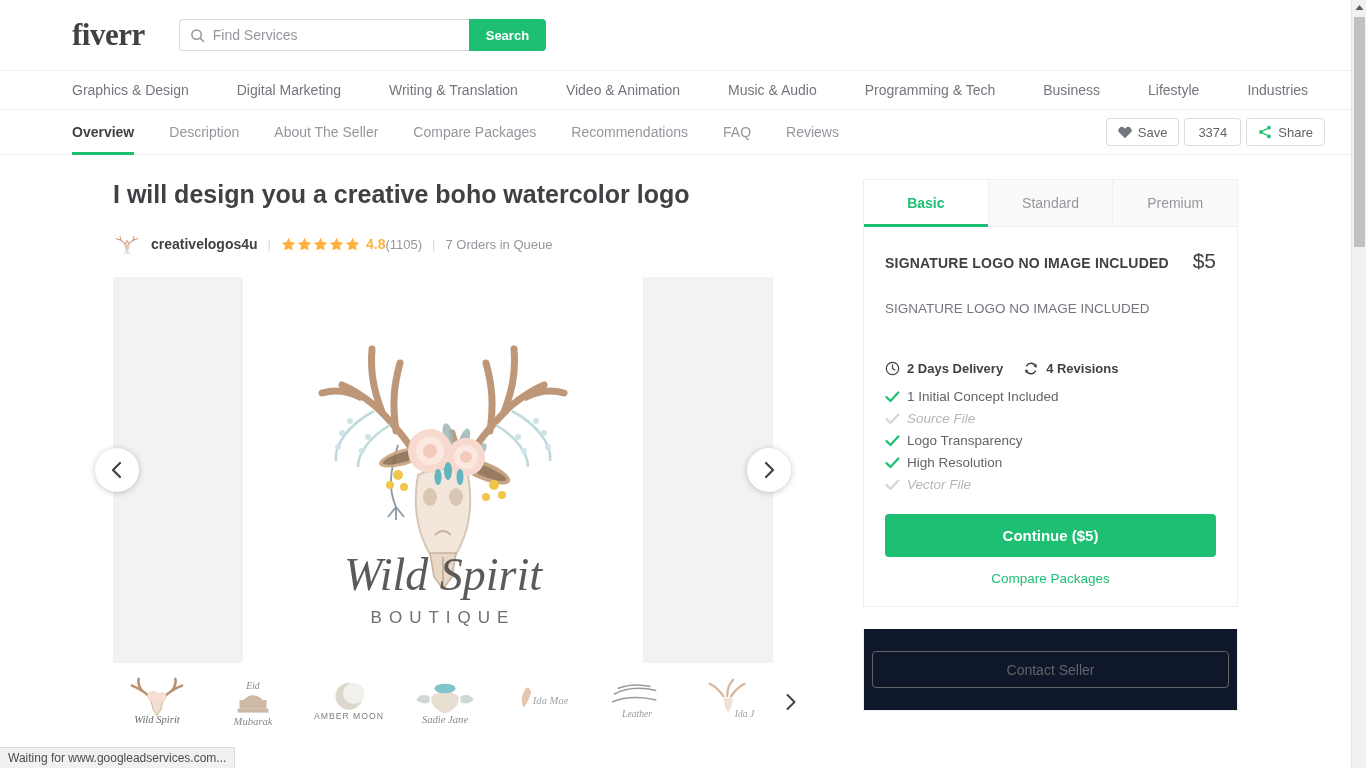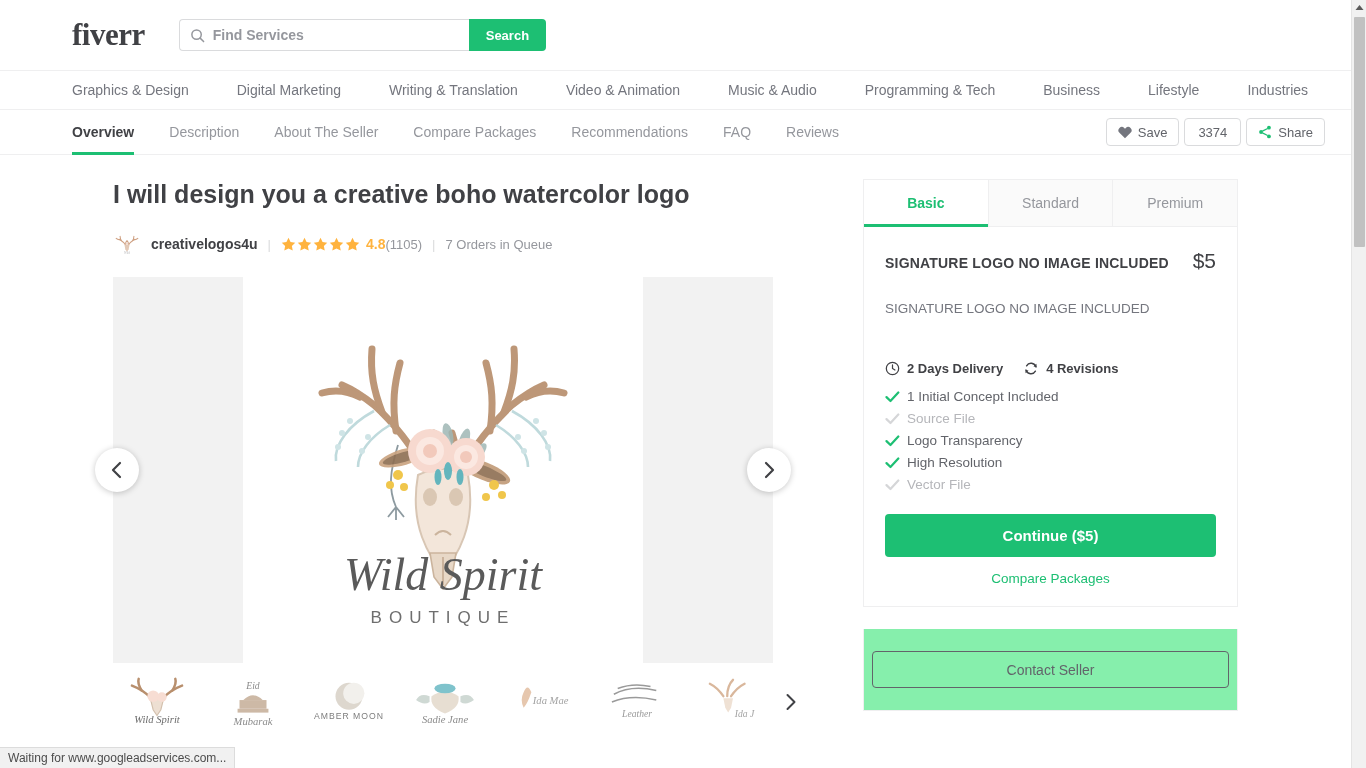--- a/index.html
+++ b/index.html
@@ -27,21 +27,20 @@
   .search-box {
     display: flex; align-items: center; width: 290px;
     border: 1px solid #dadbdd; border-right: none;
     border-radius: 4px 0 0 4px; padding: 0 10px; background:#fff;
   }
   .search-box svg { flex: none; margin-right: 8px; }
   .search-box input {
     border: none; outline: none; width: 100%;
     font-size: 14px; color: #62646a;
     font-family: "Liberation Sans", sans-serif;
-    font-weight: bold;
   }
   .search-box input::placeholder { color: #95979d; }
   .search-btn {
     background: #1dbf73; color: #fff; border: none; cursor: pointer;
     font-size: 13px; font-weight: bold; padding: 0 17px;
     border-radius: 0 4px 4px 0;
     font-family: "Liberation Sans", sans-serif;
   }
   .header-right {
     margin-left: auto; display: flex; align-items: center; gap: 23px;
@@ -165,33 +164,33 @@
   .pkg-name {
     font-size: 14px; font-weight: bold; color: #404145;
     text-transform: uppercase; letter-spacing: .2px;
   }
   .pkg-price { font-size: 21px; color: #404145; }
   .pkg-desc { font-size: 13.5px; color: #74767e; margin-top: 26px; line-height: 1.5; }
   .pkg-meta { display: flex; gap: 20px; align-items: center; margin-top: 42px; }
   .meta-item { display: flex; align-items: center; gap: 7px; font-size: 13px; font-weight: bold; color: #404145; }
   .feat-list { margin-top: 13px; display: flex; flex-direction: column; gap: 7px; }
   .feat { display: flex; align-items: center; gap: 7px; font-size: 13.5px; color: #62646a; }
-  .feat.off { color: #b5b6ba; }
+  .feat.off { color: #b5b6ba; font-style: italic; }
   .continue-btn {
     margin-top: 22px; width: 100%; height: 43px; background: #1dbf73;
     color: #fff; border: none; border-radius: 4px; font-size: 15px;
     font-weight: bold; cursor: pointer;
     font-family: "Liberation Sans", sans-serif;
   }
   .compare {
     display: block; text-align: center; font-size: 13.5px;
     color: #1dbf73; margin-top: 14px; cursor: pointer;
   }
   .contact-box {
-    background: #86efac; border: 1px solid #efeff0; border-top: none;
+    background: #0f172a; border: 1px solid #efeff0; border-top: none;
     margin-top: 22px; padding: 22px 8px;
   }
   .contact-btn {
     width: 100%; height: 37px; background: transparent; color: #62646a;
     border: 1px solid #62646a; border-radius: 4px; font-size: 14px;
     cursor: pointer; font-family: "Liberation Sans", sans-serif;
   }
 
   
   .statusbar {

